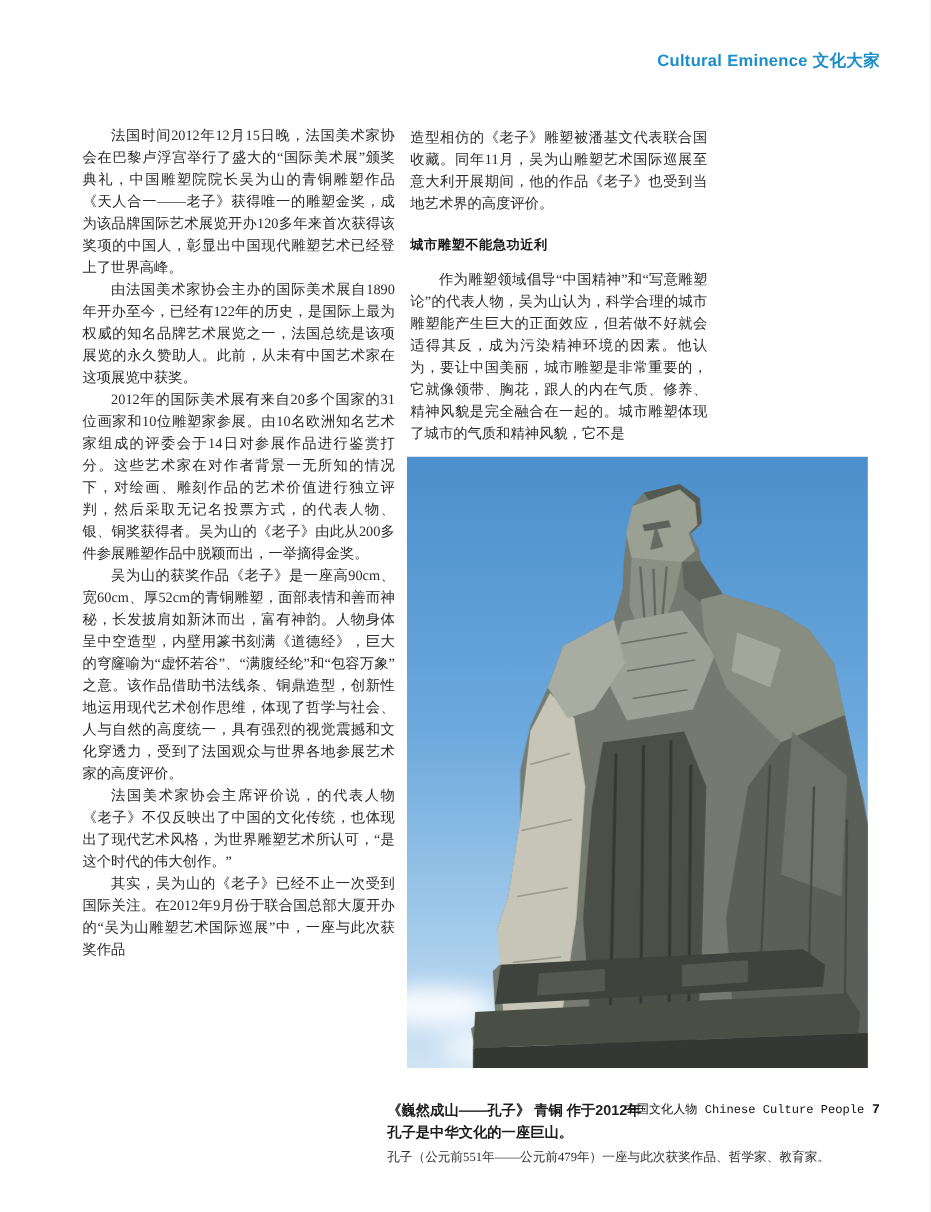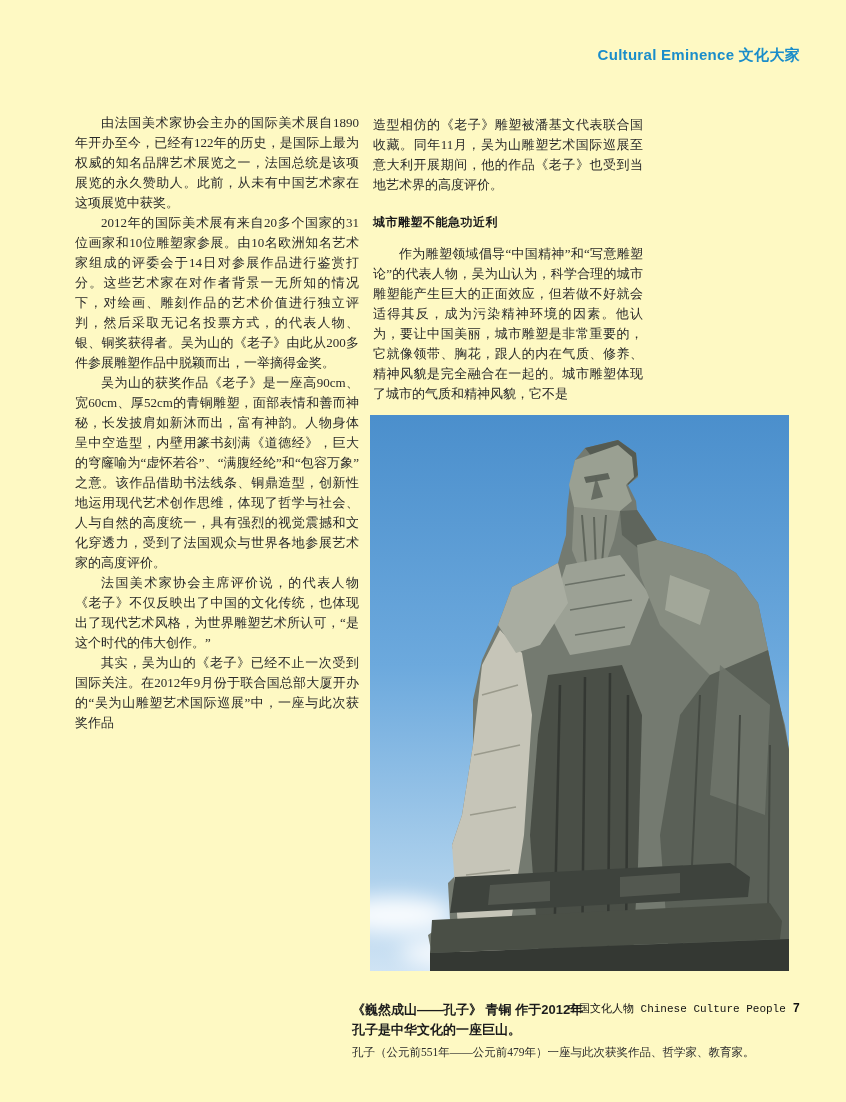--- a/index.html
+++ b/index.html
@@ -1,19 +1,19 @@
 <!DOCTYPE html>
 <html lang="zh"><head>
 <meta charset="utf-8">
 <style>
   html,body{margin:0;padding:0;background:#e8e8e8;}
   .page{
     position:relative;
     width:846px;height:1102px;
-    background:#fef9c3;
+    background:#ffffff;
     margin:0 auto;
     overflow:hidden;
     font-family:"Liberation Serif", serif;
     color:#231f20;
   }
   .header{
     position:absolute;top:46px;right:46px;
     font-family:"Liberation Sans", sans-serif;
     font-size:15px;font-weight:600;
     color:#1a8dca;letter-spacing:.3px;
@@ -60,20 +60,21 @@
 </style>
 </head>
 <body>
 
 <div class="page">
 
   <div class="header">Cultural Eminence  文化大家</div>
 
   <div class="col left-col">
     <div>
+        <p class="body-p indent">法国时间2012年12月15日晚，法国美术家协会在巴黎卢浮宫举行了盛大的“国际美术展”颁奖典礼，中国雕塑院院长吴为山的青铜雕塑作品《天人合一——老子》获得唯一的雕塑金奖，成为该品牌国际艺术展览开办120多年来首次获得该奖项的中国人，彰显出中国现代雕塑艺术已经登上了世界高峰。</p>
         <p class="body-p indent">由法国美术家协会主办的国际美术展自1890年开办至今，已经有122年的历史，是国际上最为权威的知名品牌艺术展览之一，法国总统是该项展览的永久赞助人。此前，从未有中国艺术家在这项展览中获奖。</p>
         <p class="body-p indent">2012年的国际美术展有来自20多个国家的31位画家和10位雕塑家参展。由10名欧洲知名艺术家组成的评委会于14日对参展作品进行鉴赏打分。这些艺术家在对作者背景一无所知的情况下，对绘画、雕刻作品的艺术价值进行独立评判，然后采取无记名投票方式，的代表人物、银、铜奖获得者。吴为山的《老子》由此从200多件参展雕塑作品中脱颖而出，一举摘得金奖。</p>
         <p class="body-p indent">吴为山的获奖作品《老子》是一座高90cm、宽60cm、厚52cm的青铜雕塑，面部表情和善而神秘，长发披肩如新沐而出，富有神韵。人物身体呈中空造型，内壁用篆书刻满《道德经》，巨大的穹窿喻为“虚怀若谷”、“满腹经纶”和“包容万象”之意。该作品借助书法线条、铜鼎造型，创新性地运用现代艺术创作思维，体现了哲学与社会、人与自然的高度统一，具有强烈的视觉震撼和文化穿透力，受到了法国观众与世界各地参展艺术家的高度评价。</p>
         <p class="body-p indent">法国美术家协会主席评价说，的代表人物《老子》不仅反映出了中国的文化传统，也体现出了现代艺术风格，为世界雕塑艺术所认可，“是这个时代的伟大创作。”</p>
         <p class="body-p indent">其实，吴为山的《老子》已经不止一次受到国际关注。在2012年9月份于联合国总部大厦开办的“吴为山雕塑艺术国际巡展”中，一座与此次获奖作品</p>
       </div>
   </div>
 
   <div class="col right-col">
     <p class="body-p">造型相仿的《老子》雕塑被潘基文代表联合国收藏。同年11月，吴为山雕塑艺术国际巡展至意大利开展期间，他的作品《老子》也受到当地艺术界的高度评价。</p>

